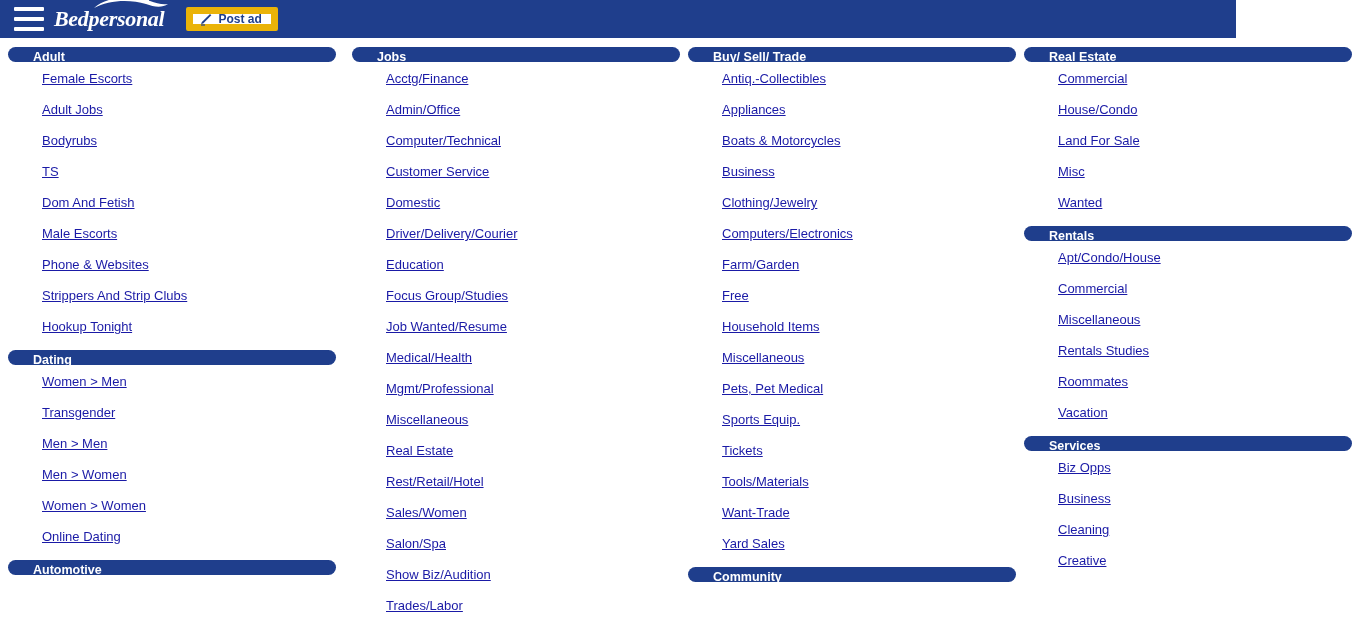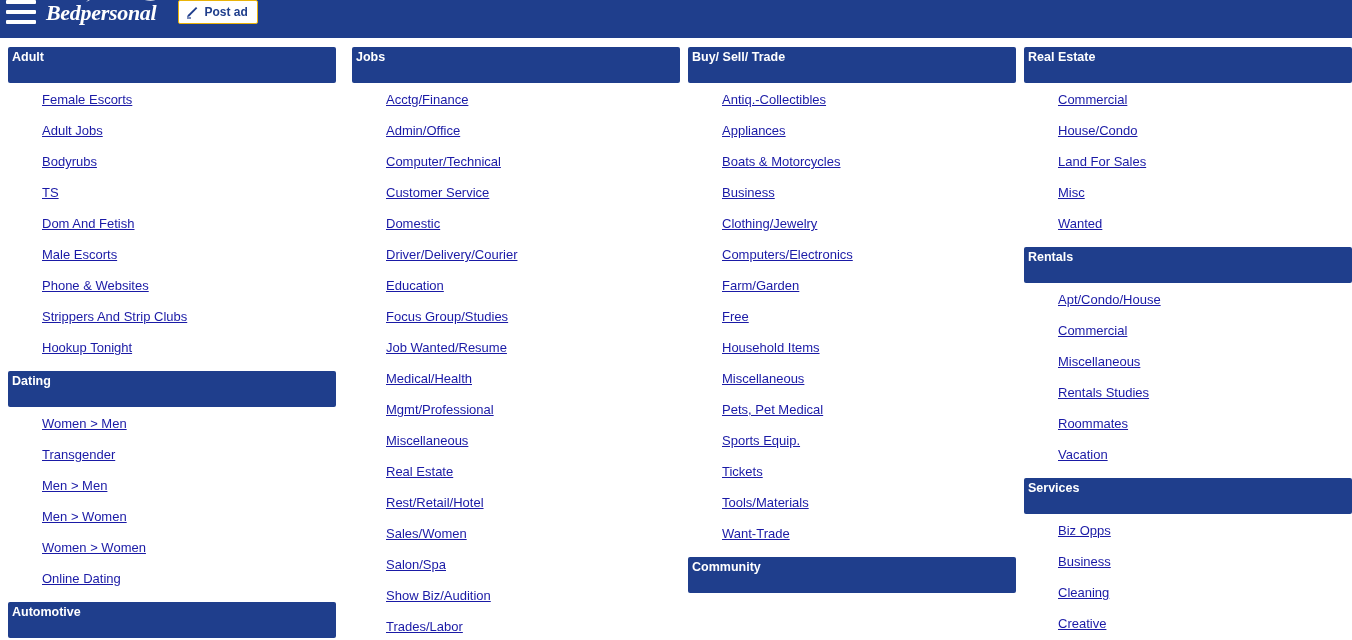--- a/index.html
+++ b/index.html
@@ -8,23 +8,23 @@
     width: 1352px; height: 640px;
     background: #ffffff;
     font-family: "Liberation Sans", sans-serif;
     overflow: hidden;
   }
   #app { position: relative; width: 1352px; height: 640px; }
 
   
   .topbar {
     position: absolute; left: 0; top: 0;
-    width: 1352px; height: 38px;
+    width: 1236px; height: 38px;
     background: #1f3e8c;
-    display: flex; 
+    display: flex; align-items: center; padding-left: 8px;
   }
   .hamburger {
     width: 30px; height: 24px;
     margin-left: 6px; margin-right: 10px;
     display: flex; flex-direction: column; justify-content: space-between;
     cursor: pointer;
   }
   .hamburger span {
     display: block; height: 4px; width: 100%;
     background: #ffffff; border-radius: 1px;
@@ -44,21 +44,21 @@
     position: absolute;
     left: 38px; top: -11px;
     width: 78px; height: 16px;
     pointer-events: none;
   }
   .postad {
     background: #ffffff;
     color: #1f3e8c;
     font-size: 12px;
     font-weight: bold;
-    border: 1px solid #eab308;
+    border: 7px solid #eab308;
     border-radius: 2px;
     padding: 4px 9px 4px 7px;
     margin-left: 14px;
     display: flex; align-items: center; gap: 5px;
     cursor: pointer;
     height: 24px;
   }
   .postad .pen { display: block; }
 
   
@@ -71,24 +71,24 @@
   .col1 { width: 336px; margin-left: 8px; }
   .col2 { width: 328px; margin-left: 8px; }
   .col3 { width: 328px; margin-left: 8px; }
   .col4 { width: 328px; margin-left: 8px; }
 
   .cat-header {
     background: #1f3e8c;
     color: #ffffff;
     font-size: 12.5px;
     font-weight: bold;
-    border-radius: 2px;
-    padding: 3px 0 4px 4px;
+    border-radius: 8px;
+    padding: 3px 0 4px 25px;
     margin-top: 9px;
-    height: 36px;
+    height: 15px;
     line-height: 14px;
     white-space: nowrap;
   }
   .col1 .cat-header { width: 328px; }
   .col2 .cat-header { width: 328px; }
   .col3 .cat-header { width: 328px; }
   .col4 .cat-header { width: 328px; }
 
   ul.links {
     list-style: none;
@@ -196,30 +196,31 @@
         <li><a>Computers/Electronics</a></li>
         <li><a>Farm/Garden</a></li>
         <li><a>Free</a></li>
         <li><a>Household Items</a></li>
         <li><a>Miscellaneous</a></li>
         <li><a>Pets, Pet Medical</a></li>
         <li><a>Sports Equip.</a></li>
         <li><a>Tickets</a></li>
         <li><a>Tools/Materials</a></li>
         <li><a>Want-Trade</a></li>
+        <li><a>Yard Sales</a></li>
       </ul>
       <div class="cat-header">Community</div>
     </div>
 
     <div class="col col4">
       <div class="cat-header">Real Estate</div>
       <ul class="links">
         <li><a>Commercial</a></li>
         <li><a>House/Condo</a></li>
-        <li><a>Land For Sales</a></li>
+        <li><a>Land For Sale</a></li>
         <li><a>Misc</a></li>
         <li><a>Wanted</a></li>
       </ul>
       <div class="cat-header">Rentals</div>
       <ul class="links">
         <li><a>Apt/Condo/House</a></li>
         <li><a>Commercial</a></li>
         <li><a>Miscellaneous</a></li>
         <li><a>Rentals Studies</a></li>
         <li><a>Roommates</a></li>

